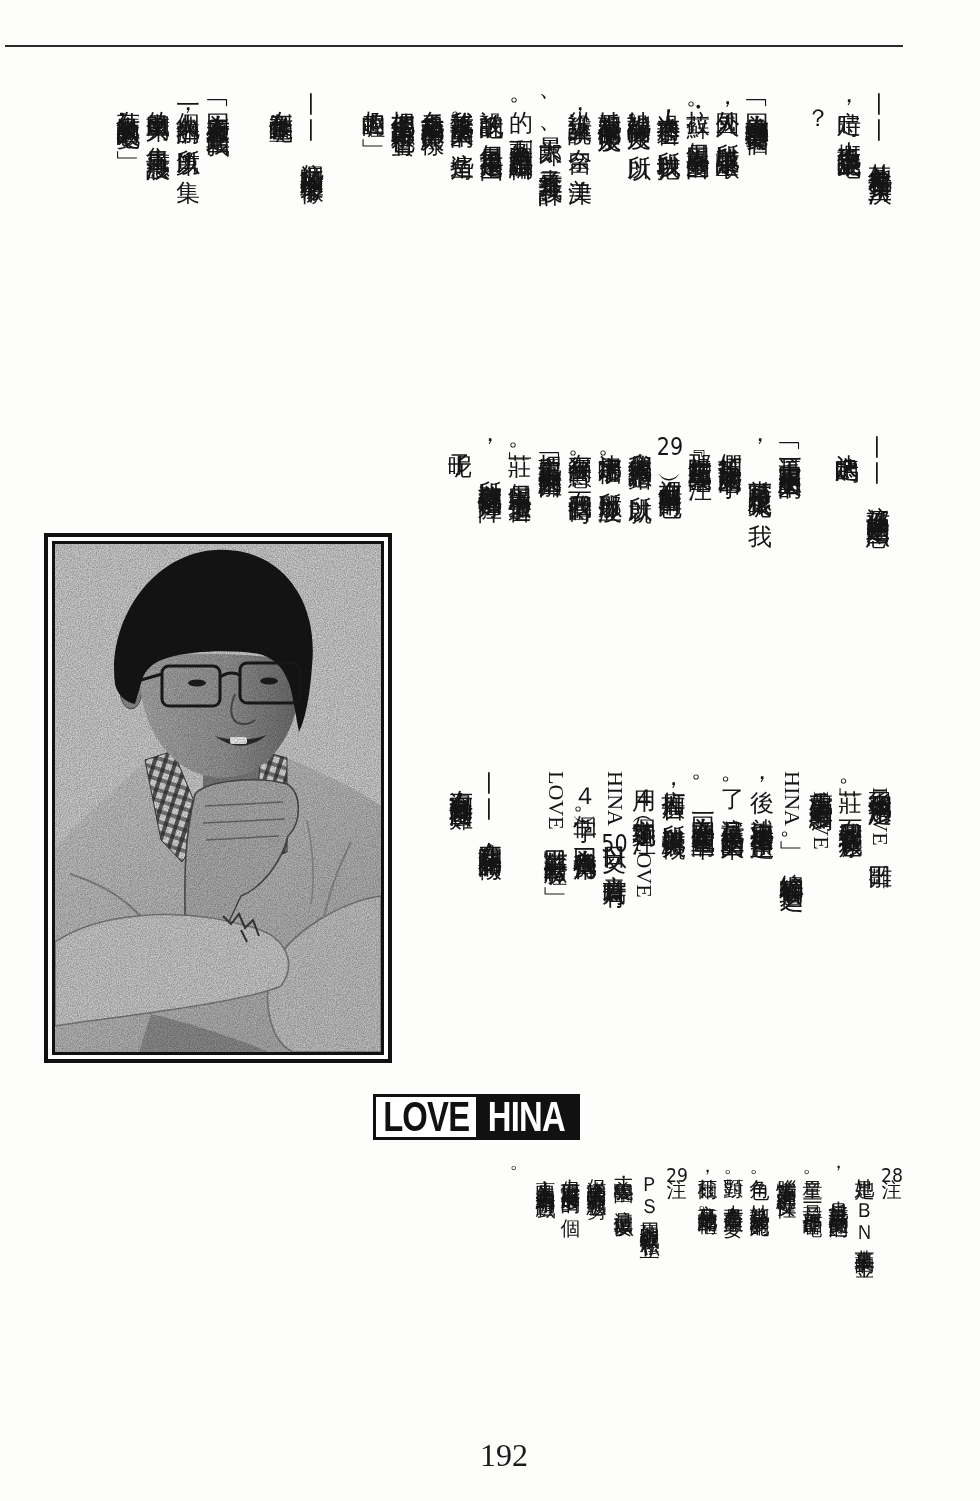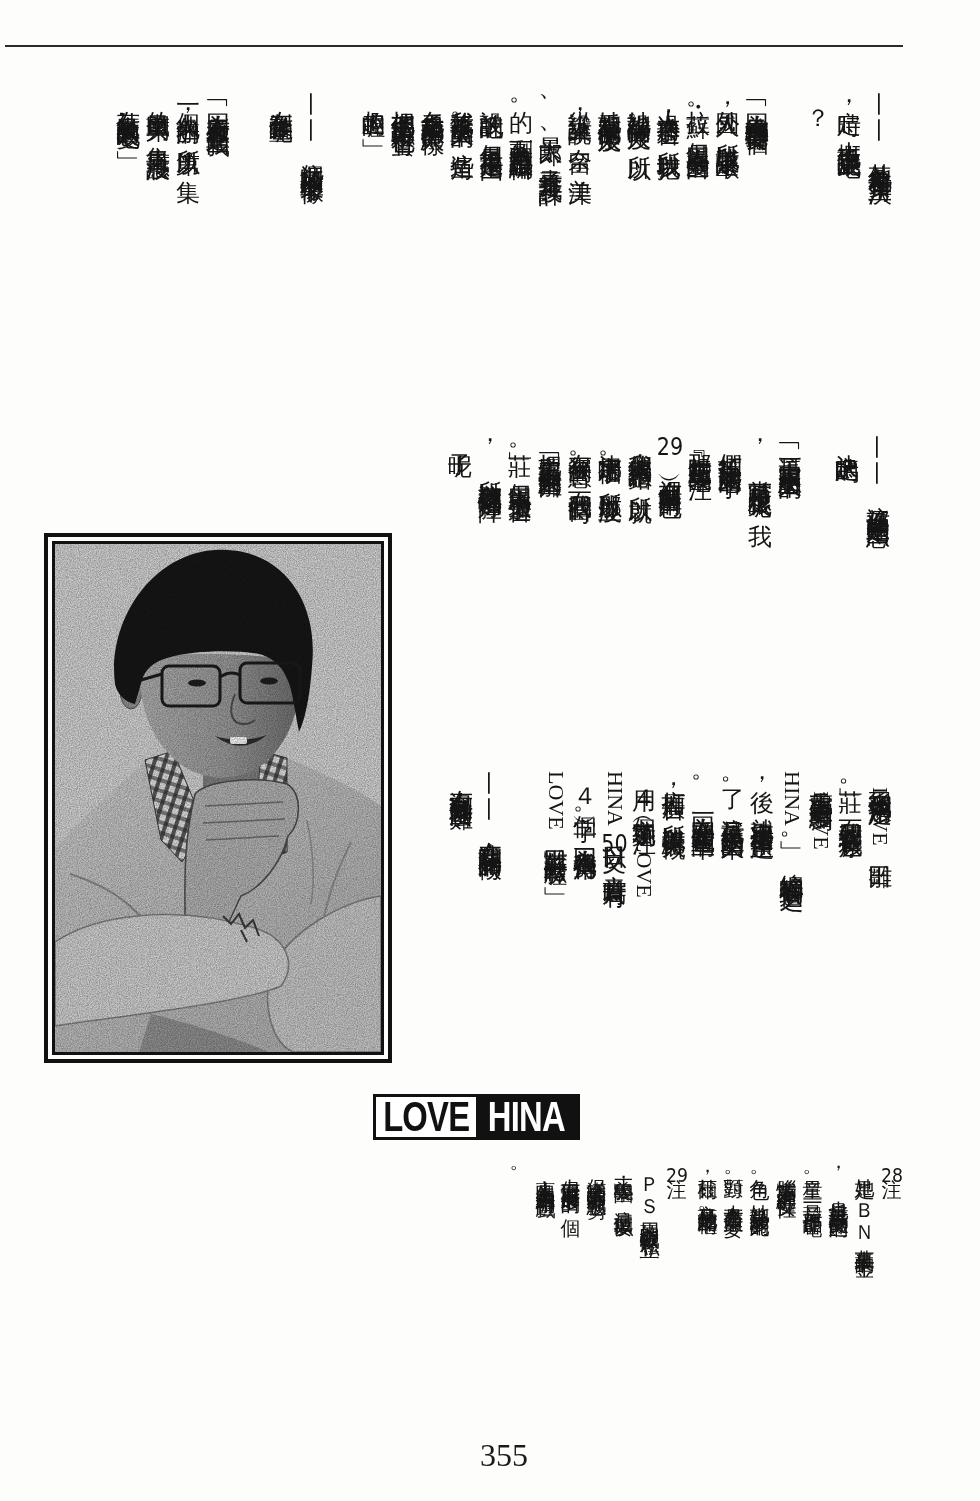--- a/index.html
+++ b/index.html
@@ -167,13 +167,13 @@
 <div>
   <div class="ncol" style="left:664px">注<span class="tcy">29</span></div>
   <div class="ncol" style="left:637px">ＰＳ用的遊戲軟體「私立</div>
   <div class="ncol" style="left:611px">正義學園」，這是個以要</div>
   <div class="ncol" style="left:584px">保護全國的高中不被惡勢</div>
   <div class="ncol" style="left:558px">力侵襲而挺身而出的３個</div>
   <div class="ncol" style="left:533px">高中生為主角的格鬥遊戲</div>
   <div class="ncol" style="left:507px">。</div>
 </div>
 
-<div class="page-number">355</div>
+<div class="page-number">192</div>
 
 </body></html>

